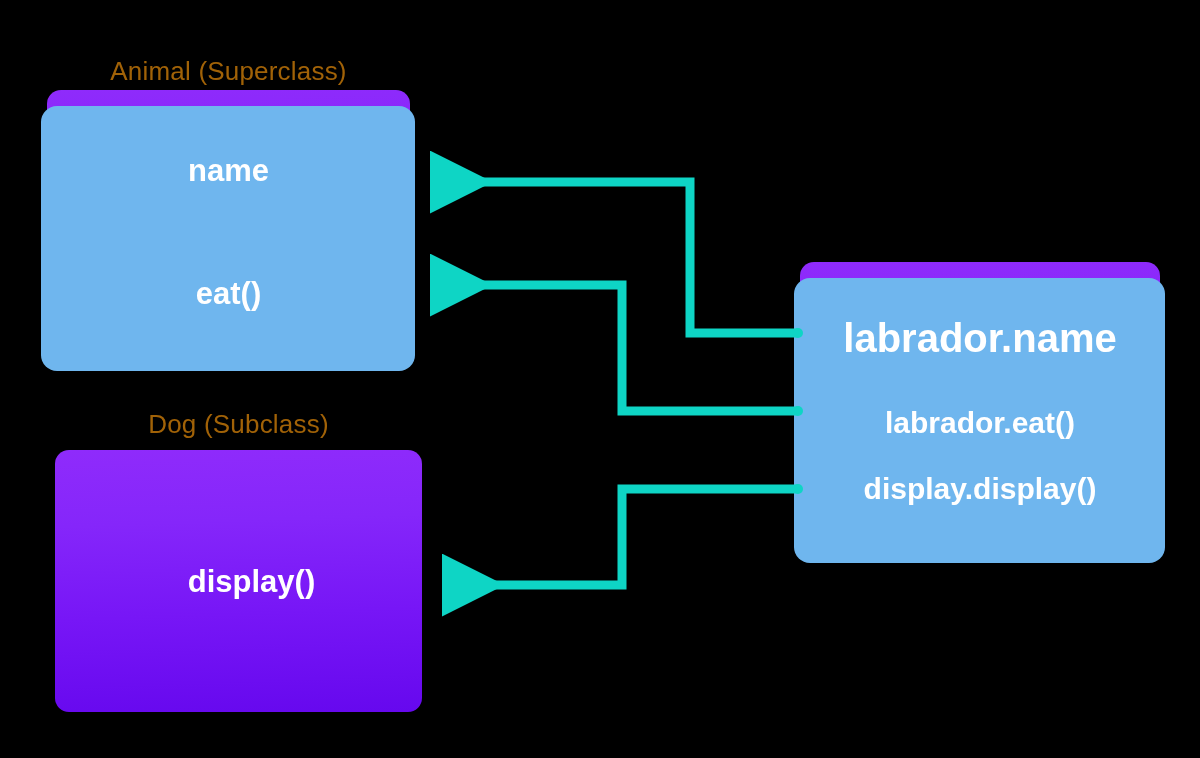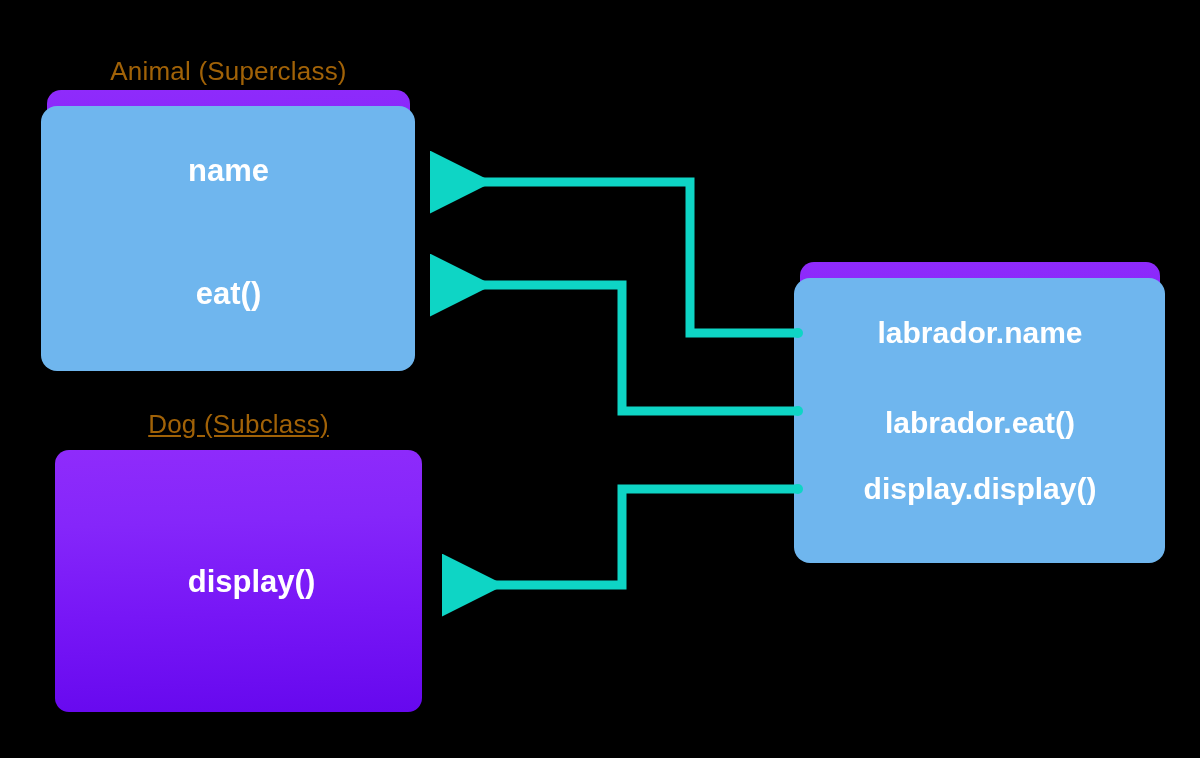--- a/index.html
+++ b/index.html
@@ -101,26 +101,26 @@
     </g>
   </svg>
 
   <div class="box-title" style="left:47px; top:56px; width:363px;">Animal (Superclass)</div>
 
   <div class="class-box has-shadow" style="left:47px; top:90px; width:363px; height:266px;">
     <div class="member" style="top:63px; font-size:31px;">name</div>
     <div class="member" style="top:166px; font-size:31px;margin-top:20px;">eat()</div>
   </div>
 
-  <div class="box-title" style="left:55px; top:409px; width:367px;text-decoration:underline;">Dog (Subclass)</div>
+  <div class="box-title" style="left:55px; top:409px; width:367px;">Dog (Subclass)</div>
 
   <div class="class-box" style="left:55px; top:450px; width:367px; height:262px;">
     <div class="member" style="top:114px; font-size:31px;padding-left:26px;">display()</div>
   </div>
 
 
   <div class="class-box has-shadow" style="left:800px; top:262px; width:360px; height:286px;">
-    <div class="member" style="top:54px; font-size:30px;">labrador.name</div>
+    <div class="member" style="top:54px; font-size:40px;">labrador.name</div>
     <div class="member" style="top:144px; font-size:30px;">labrador.eat()</div>
     <div class="member" style="top:210px; font-size:30px;">display.display()</div>
   </div>
 
 </div>
 
 </body></html>

